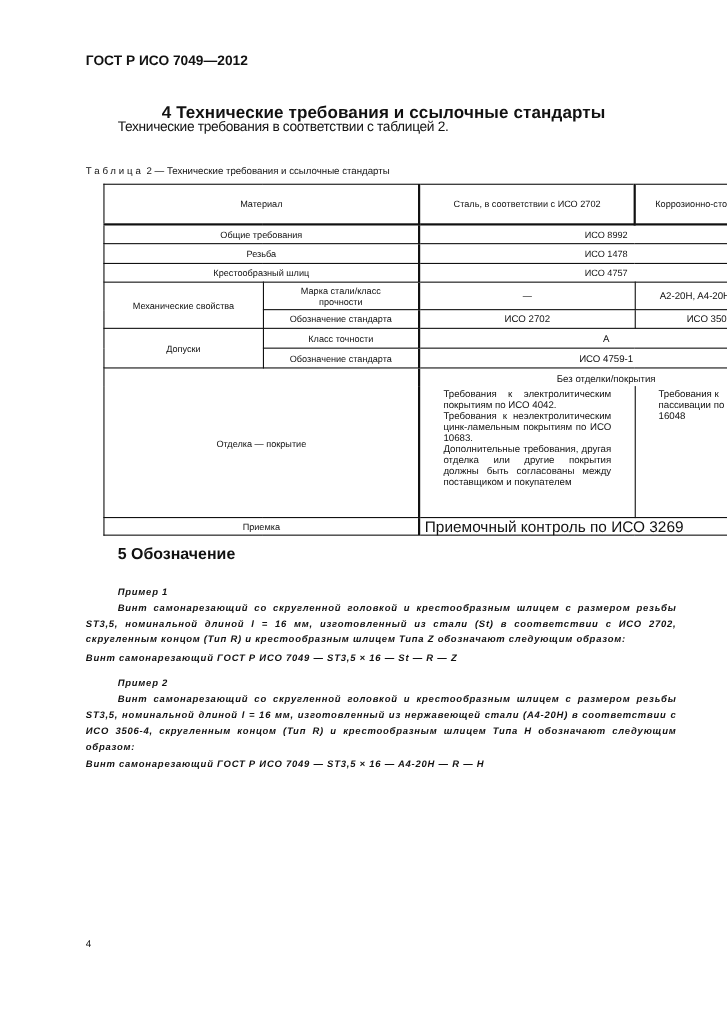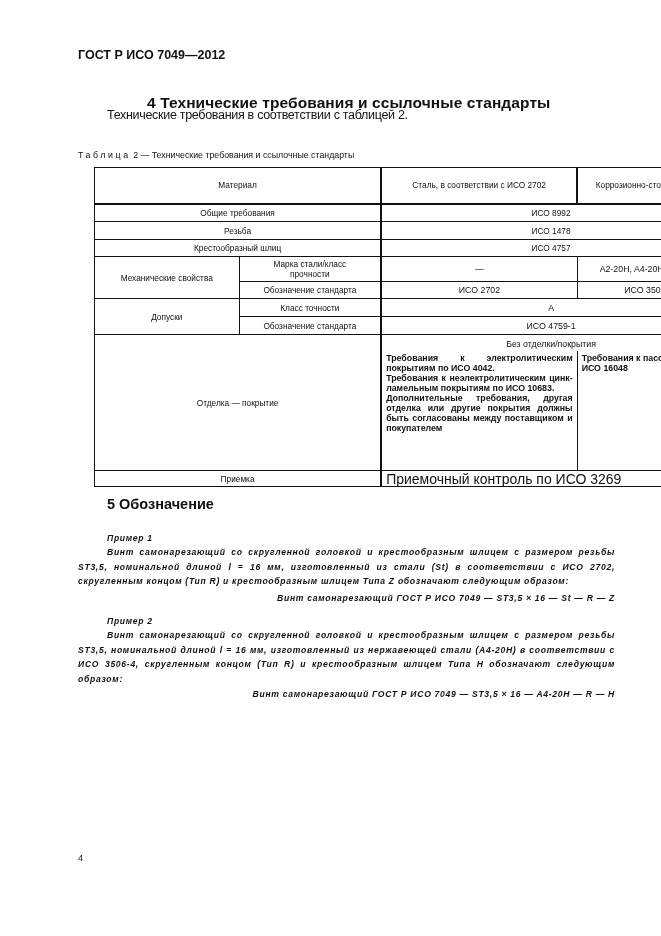--- a/index.html
+++ b/index.html
@@ -11,29 +11,29 @@
   .intro { left:107px; top:108px; font-size:12.5px; letter-spacing:-0.3px; }
   .cap { left:78px; top:150px; font-size:8.8px; }
   .cap .sp { letter-spacing:2.6px; }
 
   table.t { position:absolute; left:78px; top:167px; width:627px; border-collapse:collapse;
             font-size:8.3px; table-layout:fixed;margin-left:16px; }
   table.t td { border:1px solid #111; padding:0 3px; text-align:center; vertical-align:middle; line-height:10px; }
   table.t tr.thick td { border-bottom:2px solid #111; }
   .c1 { width:118px; } .c2 { width:116px; } .c3 { width:160px; } .c4 { width:117px; }
   .thickR { border-right:2px solid #111 !important; }
-  .fin { text-align:left !important; vertical-align:top !important; font-size:8.8px; line-height:10.8px; padding:2px 4px !important;font-weight:bold; }
+  .fin { text-align:left !important; vertical-align:top !important; font-size:8.8px; line-height:10.8px; padding:2px 21px !important; }
   .fin .just { text-align:justify; }
 
   .h2 { left:107px; top:496px; font-size:14.5px; font-weight:bold; }
   .ex { font-style:italic; font-weight:bold; font-size:8.6px; letter-spacing:0.7px; line-height:14.5px; }
   .exlabel { left:107px; }
   .para { left:78px; width:537px; text-align:justify; }
   .para .ind { display:inline-block; width:29px; }
-  .desig { left:78px; width:537px; text-align:right; }
+  .desig { left:78px; width:537px; text-align:left; }
   .pageno { left:78px; top:853px; font-size:9px; }
 </style>
 </head>
 <body>
 
 <div class="abs hdr">ГОСТ Р ИСО 7049—2012</div>
 
 <div class="abs h1">4  Технические требования и ссылочные стандарты</div>
 <div class="abs intro">Технические требования в соответствии с таблицей 2.</div>
 

